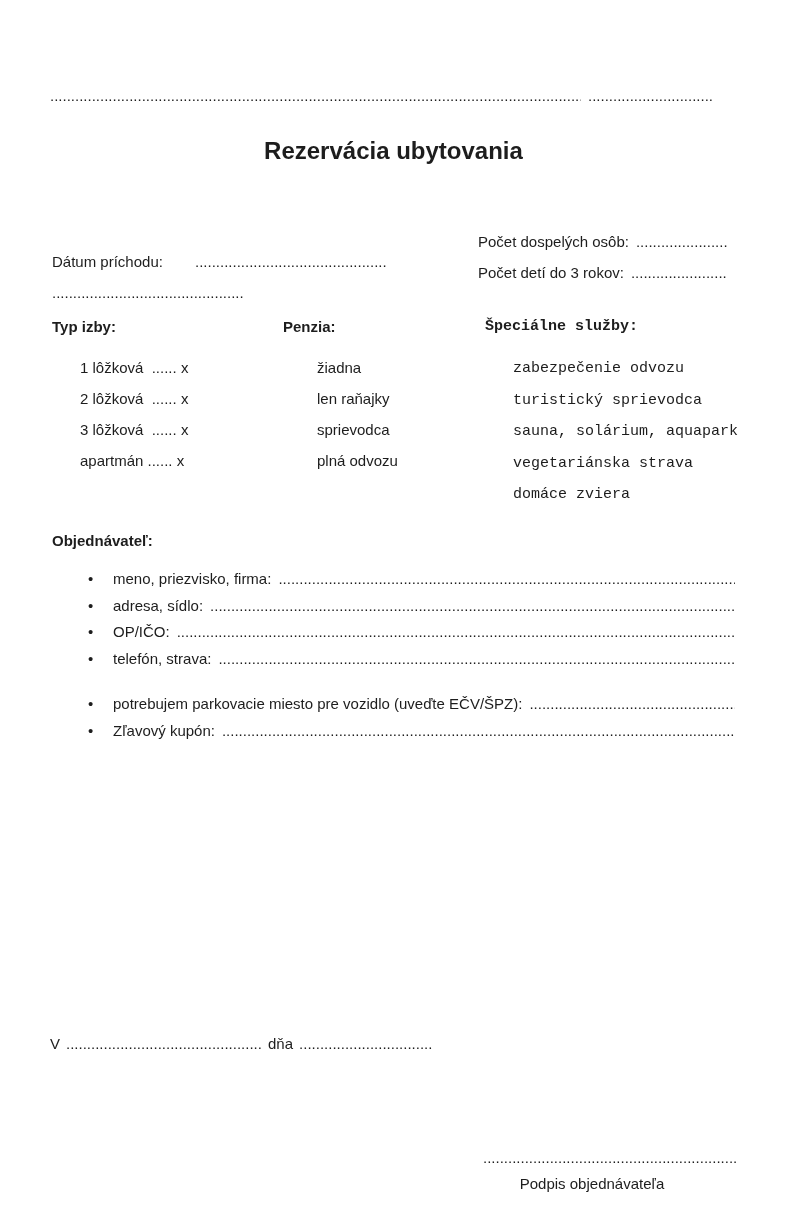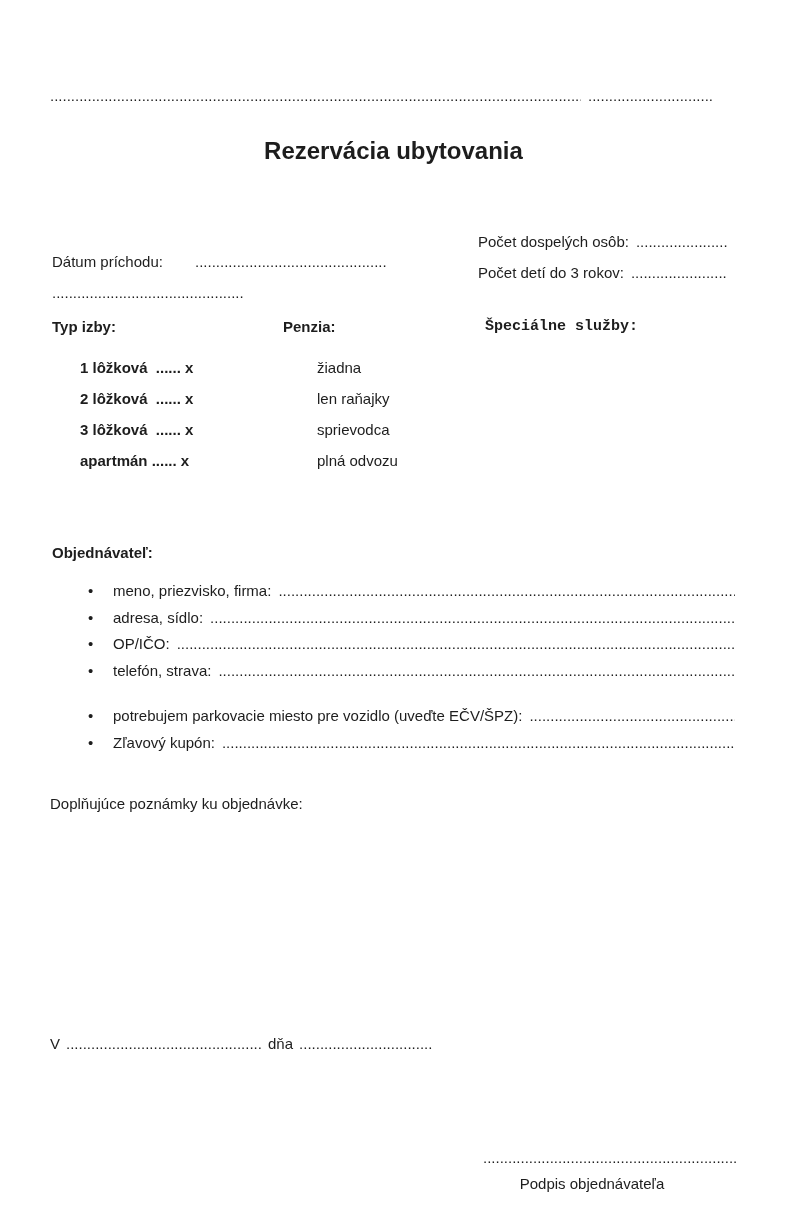--- a/index.html
+++ b/index.html
@@ -51,29 +51,29 @@
   .counts .row { display: flex; align-items: center; height: 31px; line-height: 31px; }
   .counts .lbl { white-space: nowrap; margin-right: 7px; }
   .counts .dots { flex: 1; }
 
   
   .col { position: absolute; top: 311px; margin-top: 7px; }
   .col-hdr { font-weight: 700; line-height: 18px; white-space: nowrap; }
   .col-items { margin-top: 16px; }
   .col-item { line-height: 31px; white-space: pre; }
   #col-room { left: 52px; }
-  #col-room .col-items { padding-left: 28px; font-weight: bold; }
+  #col-room .col-items { padding-left: 28px; }
   #col-board { left: 283px; }
   #col-board .col-items { padding-left: 34px; }
   #col-services { left: 485px; font-family: Liberation Mono, monospace; }
   #col-services .col-items { padding-left: 28px; margin-top: 17px; }
   #col-services .col-item { line-height: 31.5px; }
 
   
-  .customer { position: absolute; left: 52px; top: 544px; width: 683px; }
+  .customer { position: absolute; left: 52px; top: 532px; width: 683px; }
   .customer .hdr { font-weight: 700; line-height: 18px; }
   .c-list  { margin-top: 16px; }
   .c-list2 { margin-top: 19px; }
   .c-row { display: flex; align-items: baseline; height: 26.5px; line-height: 26.5px; padding-left: 36px; }
   .c-row .bullet { width: 25px; flex: 0 0 25px; }
   .c-row .lbl { white-space: nowrap; margin-right: 7px; }
   .c-row .dots { flex: 1; }
 
   
   .notes { position: absolute; left: 50px; top: 794px; line-height: 20px; }
@@ -136,20 +136,27 @@
     <div class="col-items">
       <div class="col-item">žiadna</div>
       <div class="col-item">len raňajky</div>
       <div class="col-item">sprievodca</div>
       <div class="col-item">plná odvozu</div>
     </div>
   </div>
 
   <div class="col" id="col-services">
     <div class="col-hdr">Špeciálne služby:</div>
+    <div class="col-items">
+      <div class="col-item">zabezpečenie odvozu</div>
+      <div class="col-item">turistický sprievodca</div>
+      <div class="col-item">sauna, solárium, aquapark</div>
+      <div class="col-item">vegetariánska strava</div>
+      <div class="col-item">domáce zviera</div>
+    </div>
   </div>
 
   <div class="customer">
     <div class="hdr">Objednávateľ:</div>
 
     <div class="c-list">
       <div class="c-row">
         <span class="bullet">•</span>
         <span class="lbl">meno, priezvisko, firma:</span>
         <span class="dots">..........................................................................................................................................................................................................................</span>
@@ -178,21 +185,20 @@
         <span class="dots">..........................................................................................................................................................................................................................</span>
       </div>
       <div class="c-row">
         <span class="bullet">•</span>
         <span class="lbl">Zľavový kupón:</span>
         <span class="dots">..........................................................................................................................................................................................................................</span>
       </div>
     </div>
   </div>
 
-  <div class="notes">Doplňujúce poznámky ku objednávke:</div>
 
   <div class="place-date">
     <span class="lbl">V</span>
     <span class="dots pd-dots1">..........................................................................................................................................................................................................................</span>
     <span class="lbl">dňa</span>
     <span class="dots pd-dots2">..........................................................................................................................................................................................................................</span>
   </div>
 
   <div class="signature">
     <span class="dots">..........................................................................................................................................................................................................................</span>

